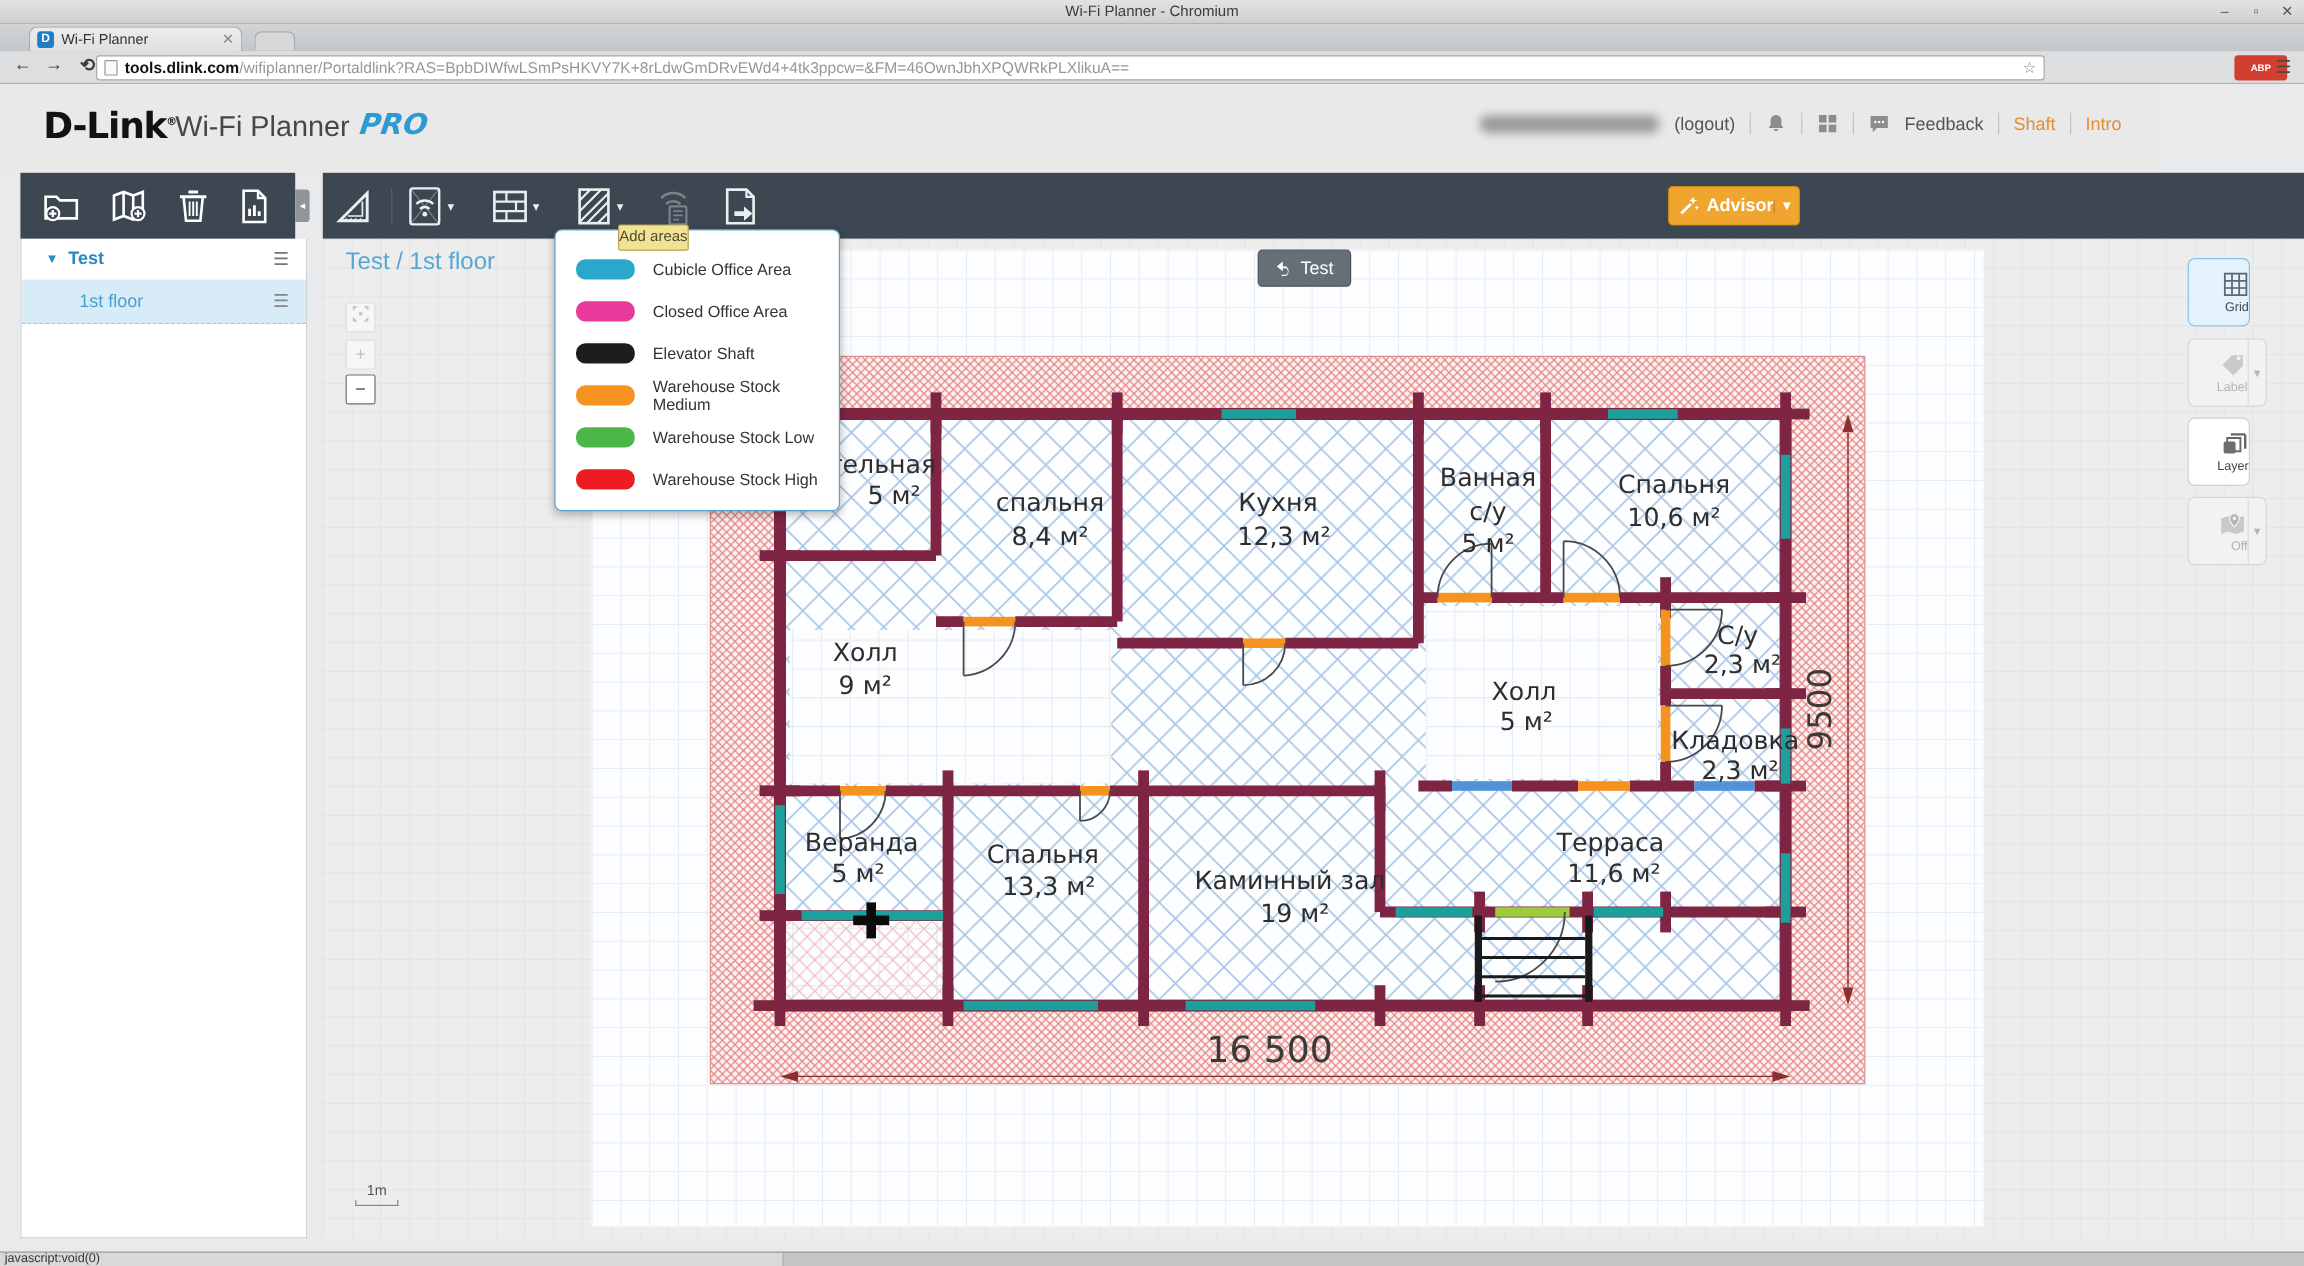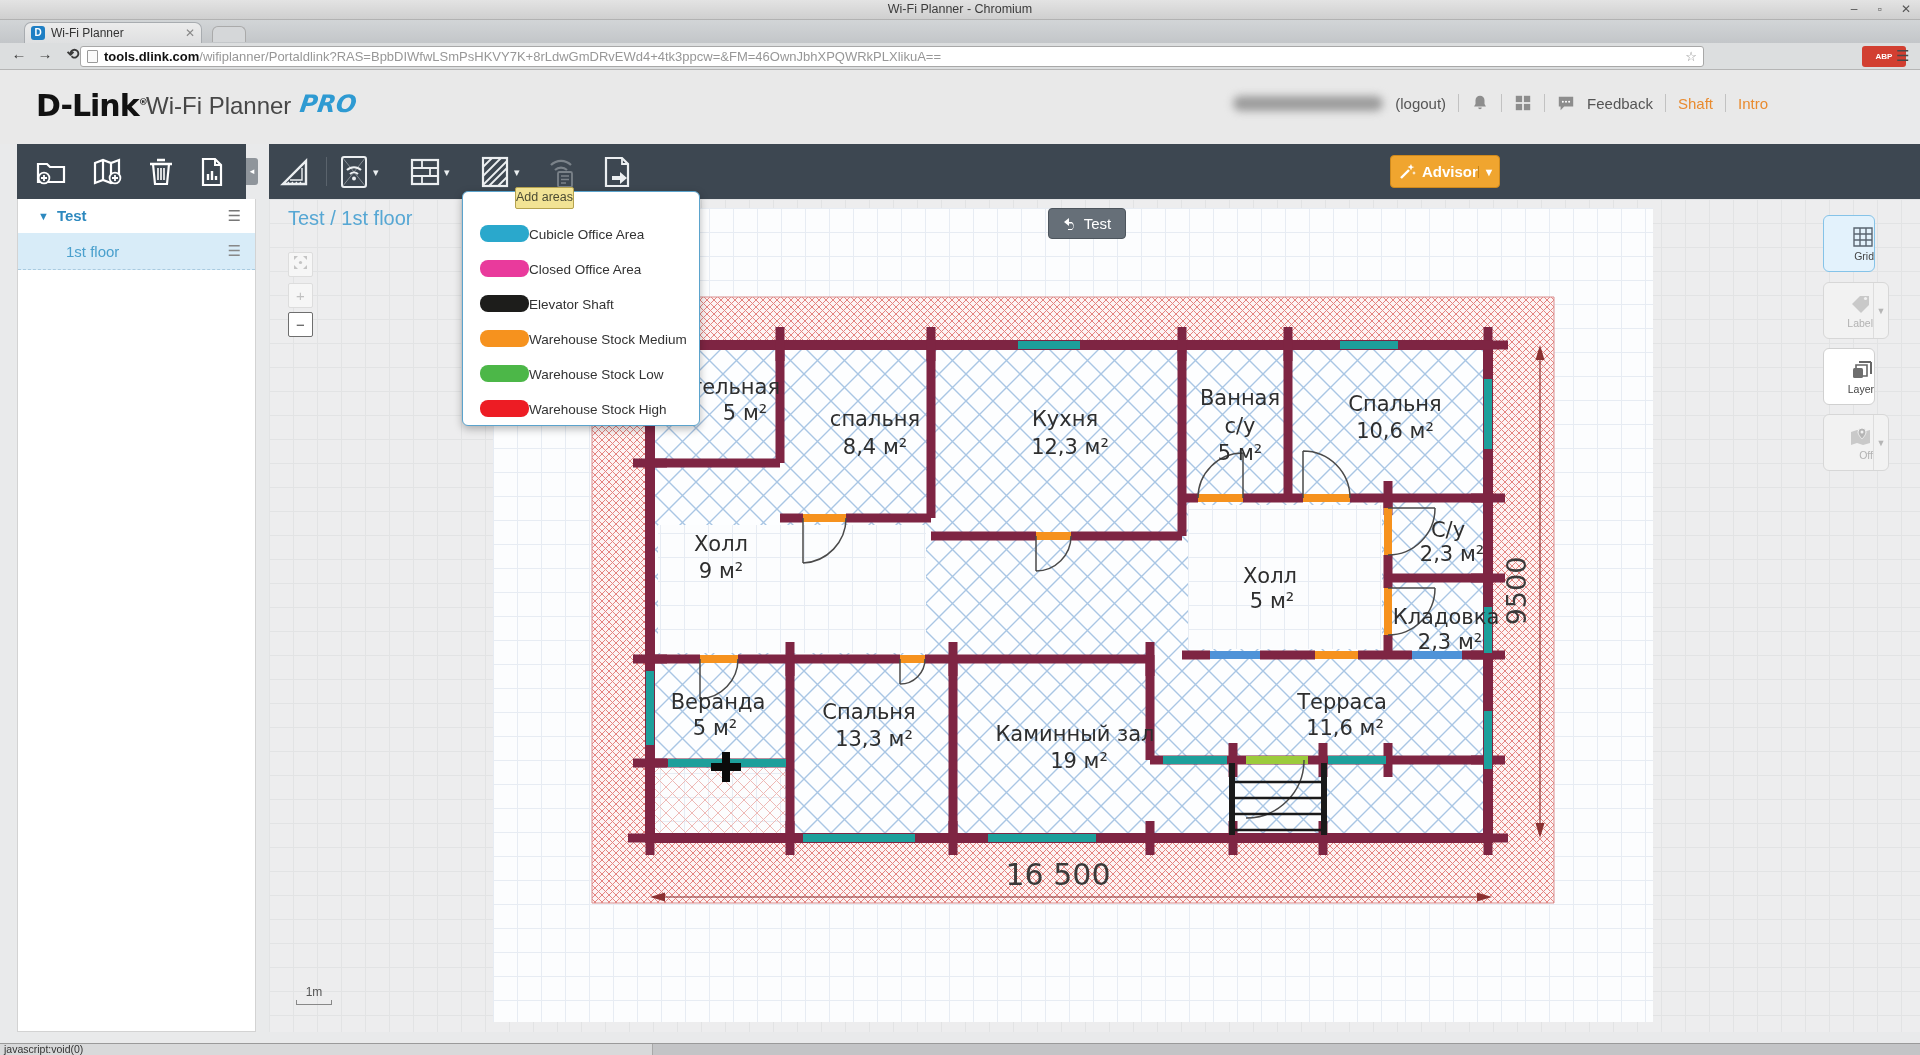--- a/index.html
+++ b/index.html
@@ -67,21 +67,21 @@
 .canvas{left:269px;top:199px;width:1651px;height:833px;background-color:#ededee;background-image:linear-gradient(#e2e3e4 1px,transparent 1px),linear-gradient(90deg,#e2e3e4 1px,transparent 1px);background-size:24px 24px;overflow:hidden}
 .paper{position:absolute;left:224px;top:9px;width:1160px;height:814px;background-color:#fcfdfe;background-image:linear-gradient(#e7ecf3 1px,transparent 1px),linear-gradient(90deg,#e7ecf3 1px,transparent 1px);background-size:24px 24px}
 .crumb{position:absolute;left:19px;top:8px;font-size:20px;color:#56a7d4}
 .undo{position:absolute;left:779px;top:9px;width:78px;height:31px;background:#666f78;border:1px solid #4d555d;border-radius:4px;color:#fff;font-size:15px;display:flex;align-items:center;justify-content:center;gap:6px}
 .zbtn{position:absolute;left:19px;width:25px;height:25px;background:#f6f6f6;border:1px solid #ddd;border-radius:2px;text-align:center;line-height:23px;font-size:15px;color:#c0c0c0}
 .zbtn.en{border:1px solid #6e6e6e;color:#444;background:#fff}
 .scale1m{position:absolute;left:27px;top:786px;font-size:12px;color:#555;text-align:center;width:36px}
 .scale1m .ln{margin-top:1px;height:5px;border-left:1px solid #888;border-right:1px solid #888;border-bottom:1px solid #888}
 
 .amenu{left:462px;top:191px;width:238px;height:235px;background:#fff;border:1px solid #5ba3cc;border-radius:6px;box-shadow:0 3px 8px rgba(0,0,0,.28);padding-top:15px;z-index:40}
-.mi{height:35px;display:flex;align-items:flex-end;padding-left:17px;}
+.mi{height:35px;display:flex;align-items:center;padding-left:17px;gap:15px}
 .sw{width:49px;height:17px;border-radius:8px;flex:none}
 .ml{font-size:13.5px;color:#333}
 .tip{left:515px;top:187px;height:22px;background:#f2e394;border:1px solid #b5a24e;border-radius:2px;font-size:12.5px;color:#4c4c34;padding:2px 0;z-index:60;white-space:nowrap}
 
 .rbtn{position:absolute;height:57px;background:#fff;border:1px solid #d0d0d0;border-radius:6px;display:flex;z-index:20}
 .rmain{flex:1;display:flex;flex-direction:column;align-items:flex-end;justify-content:center;gap:2px}
 .rlab{font-size:10.5px;color:#444}
 .rbtn.on{background:#e3f2fc;border:1px solid #85c3e8}
 .rbtn.off{background:#f2f2f2;border:1px solid #d7d7d7}
 .rbtn.off .rlab{color:#b2b2b2}

